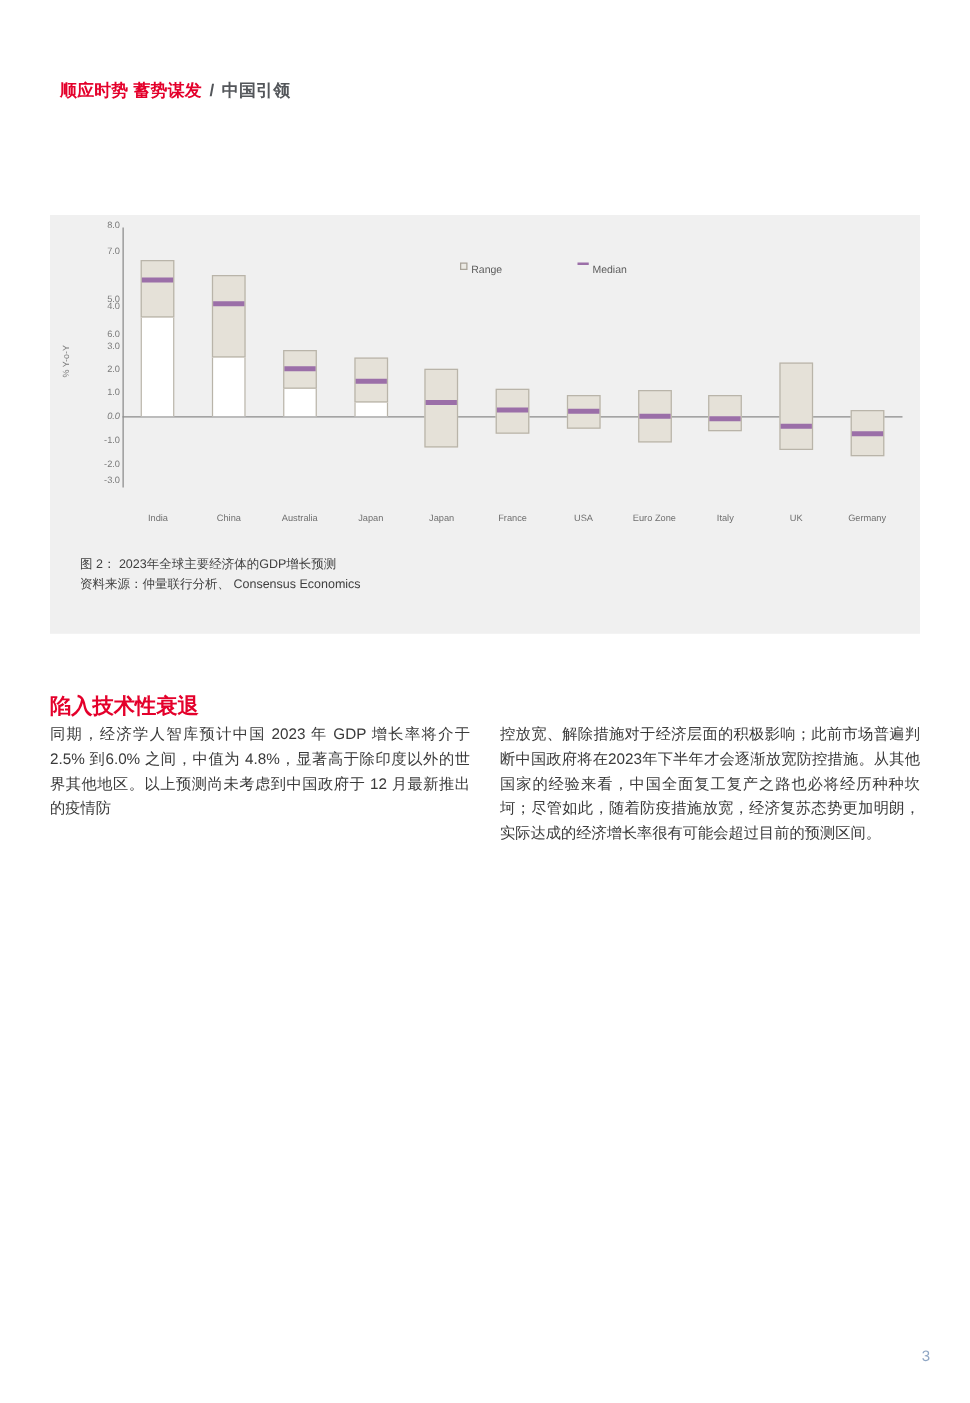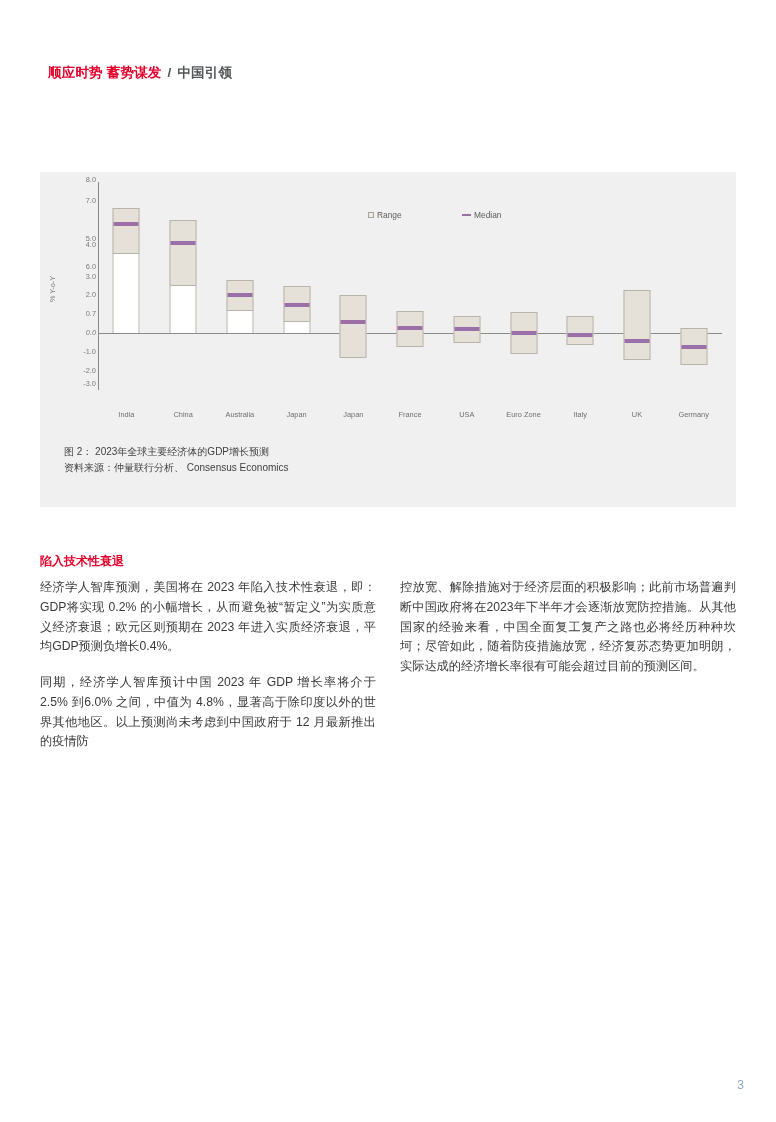--- a/index.html
+++ b/index.html
@@ -169,21 +169,21 @@
   .legend {
     position: absolute;
     top: 38px;
     left: 0;
     width: 100%;
     pointer-events: none;
   }
   .legend-item {
     position: absolute;
     display: flex;
-    align-items: center;
+    align-items: flex-start;
     gap: 3px;
     font-size: 8.4px;
     color: #5c5c5c;
   }
   .legend-range { left: 328px; }
   .legend-median { left: 422px; }
   .swatch-range {
     width: 6px;
     height: 6px;
     background: #eceae4;
@@ -205,21 +205,21 @@
     line-height: 1.55;
     color: #3f3f3f;
   }
   .fig-caption .cap-line { white-space: nowrap; }
 
   
   .section-head {
     position: absolute;
     left: 40px;
     top: 553px;
-    font-size: 12px;
+    font-size: 17px;
     font-weight: bold;
     color: #e4002b;
   }
   .col {
     position: absolute;
     width: 336px;
     font-size: 12.2px;
     line-height: 1.62;
     color: #3a3a3a;
     text-align: justify;
@@ -253,21 +253,21 @@
 
     <div class="axis-title">% Y-o-Y</div>
     <div class="ylabels">
         <div class="ytick" style="top: 8px;">8.0</div>
         <div class="ytick" style="top: 28.9091px;">7.0</div>
         <div class="ytick" style="top: 55px; margin-top: 40px;">6.0</div>
         <div class="ytick" style="top: 66.7273px;">5.0</div>
         <div class="ytick" style="top: 73px;">4.0</div>
         <div class="ytick" style="top: 104.545px;">3.0</div>
         <div class="ytick" style="top: 123.455px;">2.0</div>
-        <div class="ytick" style="top: 142.364px;">0.7</div>
+        <div class="ytick" style="top: 142.364px;">1.0</div>
         <div class="ytick" style="top: 161.273px; font-style: italic;">0.0</div>
         <div class="ytick" style="top: 180.182px;">-1.0</div>
         <div class="ytick" style="top: 199.091px;">-2.0</div>
         <div class="ytick" style="top: 212px;">-3.0</div>
       </div>
 
     <div class="plot">
       <div class="vaxis"></div>
       <div class="zeroline" style="top: 161.273px;"></div>
       <div class="bars">
@@ -350,21 +350,20 @@
 
   <div class="fig-caption">
     <div class="cap-line">图 2： 2023年全球主要经济体的GDP增长预测</div>
     <div class="cap-line">资料来源：仲量联行分析、 Consensus Economics</div>
   </div>
 </div>
 
 <div class="section-head">陷入技术性衰退</div>
 
 <div class="col col-left">
-  <p>经济学人智库预测，美国将在 2023 年陷入技术性衰退，即：GDP将实现 0.2% 的小幅增长，从而避免被“暂定义”为实质意义经济衰退；欧元区则预期在 2023 年进入实质经济衰退，平均GDP预测负增长0.4%。</p>
   <p>同期，经济学人智库预计中国 2023 年 GDP 增长率将介于 2.5% 到6.0% 之间，中值为 4.8%，显著高于除印度以外的世界其他地区。以上预测尚未考虑到中国政府于 12 月最新推出的疫情防</p>
 </div>
 
 <div class="col col-right">
   <p>控放宽、解除措施对于经济层面的积极影响；此前市场普遍判断中国政府将在2023年下半年才会逐渐放宽防控措施。从其他国家的经验来看，中国全面复工复产之路也必将经历种种坎坷；尽管如此，随着防疫措施放宽，经济复苏态势更加明朗，实际达成的经济增长率很有可能会超过目前的预测区间。</p>
 </div>
 
 <div class="page-num">3</div>
 
 </body></html>

